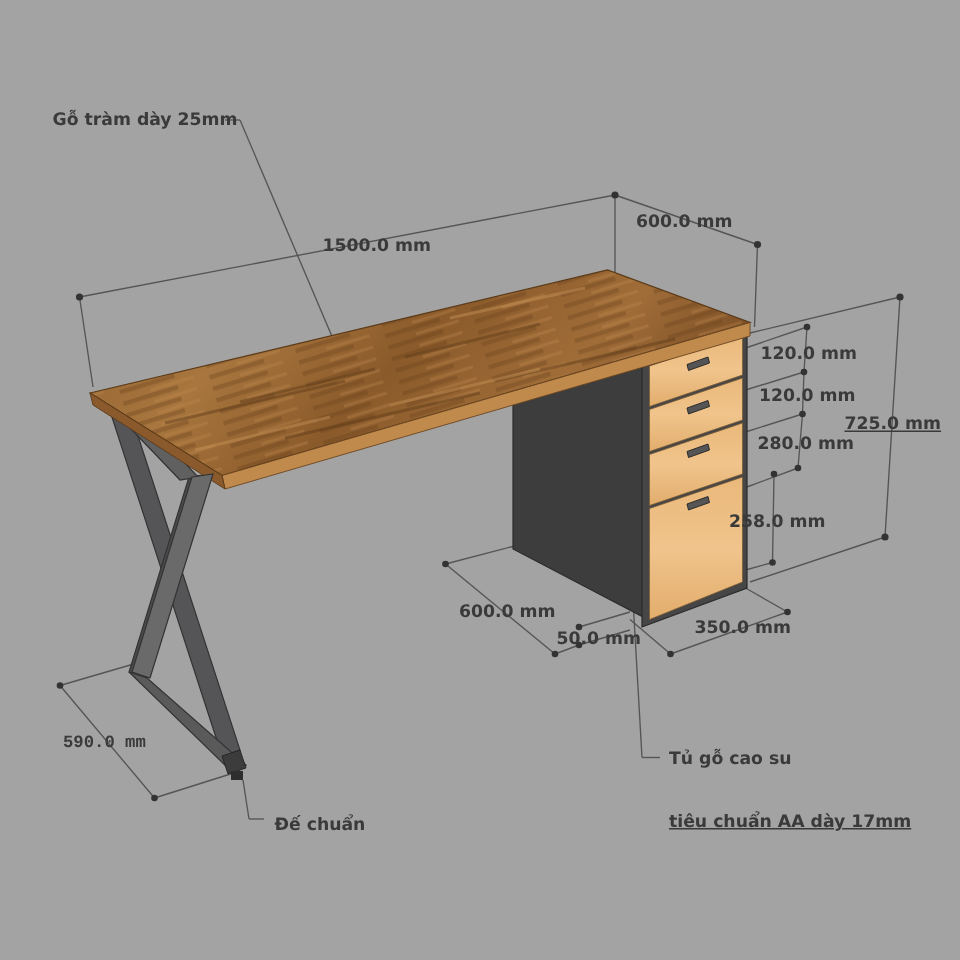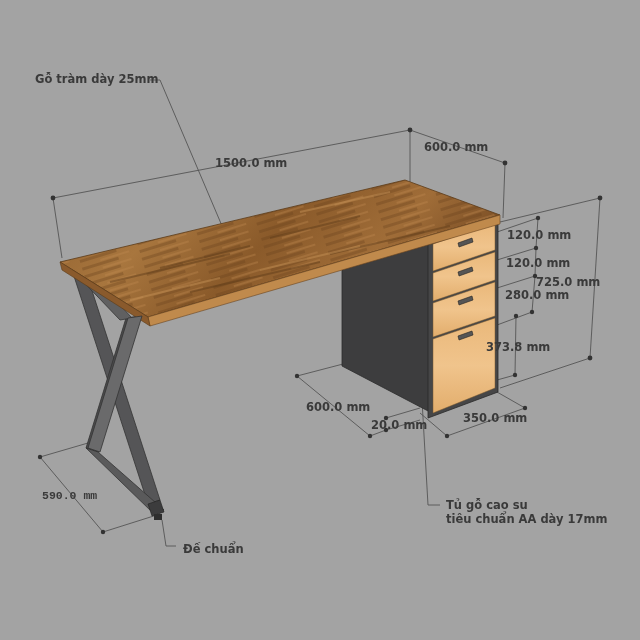--- a/index.html
+++ b/index.html
@@ -157,22 +157,22 @@
       <polygon points="128,318 142,316 100,452 88,448" fill="#6a6a6b" stroke="#333" stroke-width="0.8"></polygon>
     </g>
   </svg>
 
   <div class="lbl" style="left:35px; top:72px;">Gỗ tràm dày 25mm</div>
   <div class="lbl" style="left:215px; top:156px;">1500.0 mm</div>
   <div class="lbl" style="left:424px; top:140px;">600.0 mm</div>
   <div class="lbl" style="left:507px; top:228px;">120.0 mm</div>
   <div class="lbl" style="left:506px; top:256px;">120.0 mm</div>
   <div class="lbl" style="left:505px; top:288px;">280.0 mm</div>
-  <div class="lbl" style="left:486px; top:340px;">373.8 mm</div>
-  <div class="lbl" style="left:536px; top:275px;">725.0 mm</div>
+  <div class="lbl" style="left:486px; top:340px;">258.0 mm</div>
+  <div class="lbl" style="left:563px; top:275px;text-decoration:underline;">725.0 mm</div>
   <div class="lbl" style="left:306px; top:400px;">600.0 mm</div>
-  <div class="lbl" style="left:371px; top:418px;">20.0 mm</div>
+  <div class="lbl" style="left:371px; top:418px;">50.0 mm</div>
   <div class="lbl" style="left:463px; top:411px;">350.0 mm</div>
   <div class="lbl" style="left:42px; top:488px;font-family:Liberation Mono, monospace;">590.0 mm</div>
   <div class="lbl note" style="left:446px; top:498px;text-align:center;">Tủ gỗ cao su</div>
-  <div class="lbl note" style="left:446px; top:512px;">tiêu chuẩn AA dày 17mm</div>
+  <div class="lbl note" style="left:446px; top:540px;text-decoration:underline;">tiêu chuẩn AA dày 17mm</div>
   <div class="lbl note" style="left:183px; top:542px;">Đế chuẩn</div>
 </div>
 
 </body></html>

